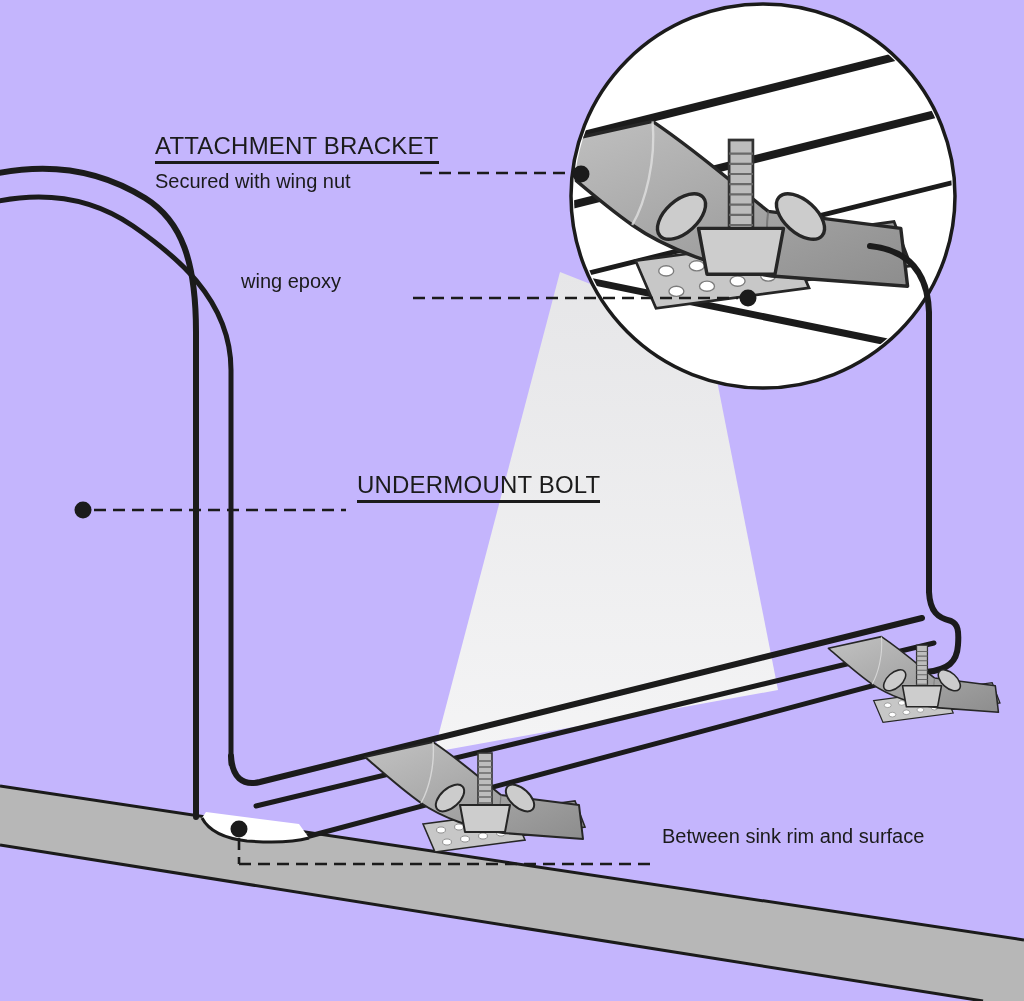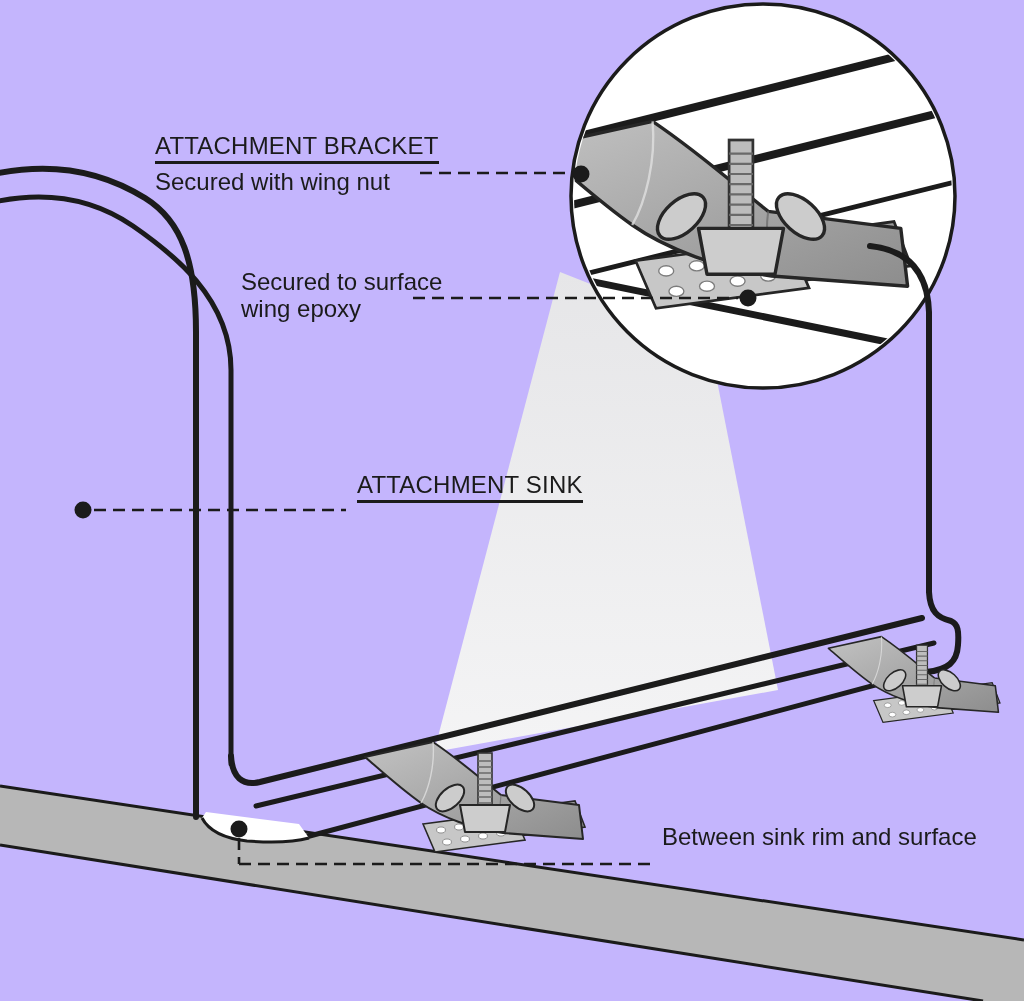--- a/index.html
+++ b/index.html
@@ -19,21 +19,21 @@
     white-space:nowrap;
   }
   .label-title{
     display:inline-block;
     font-size:24px;
     letter-spacing:0.2px;
     border-bottom:3px solid #1b1b1b;
     padding-bottom:2px;
     margin-bottom:4px;
   }
-  .label-sub{font-size:24px;}
+  .label-sub{font-size:20px;}
 </style>
 </head>
 <body>
 
 <div id="stage">
 
 <svg id="art" width="1024" height="1001" viewBox="0 0 1024 1001">
 
   <defs>
     <linearGradient id="metalGrad" x1="0" y1="0" x2="1" y2="1">
@@ -147,25 +147,24 @@
     </g>
   </g>
 </svg>
 
   <div class="label" style="left:155px;top:132px">
     <div class="label-title">ATTACHMENT BRACKET</div>
     <div class="label-sub">Secured with wing nut</div>
   </div>
 
   <div class="label" style="left:241px;top:268px">
-    <div class="label-sub">Secured to surface</div>
     <div class="label-sub">wing epoxy</div>
   </div>
 
   <div class="label" style="left:357px;top:471px">
-    <div class="label-title">ATTACHMENT SINK</div>
+    <div class="label-title">UNDERMOUNT BOLT</div>
   </div>
 
   <div class="label" style="left:662px;top:823px">
     <div class="label-sub">Between sink rim and surface</div>
   </div>
 
 </div>
 
 </body></html>

